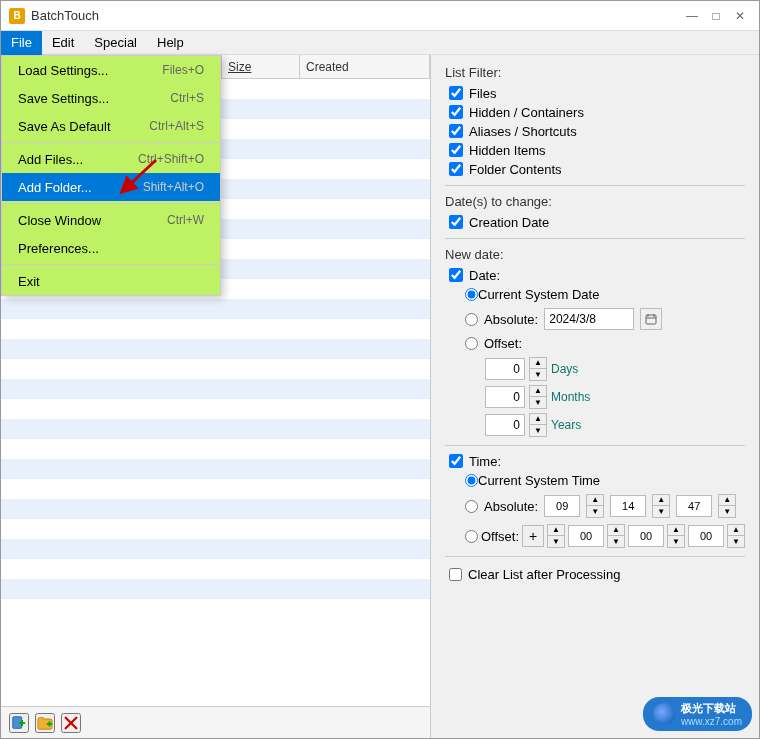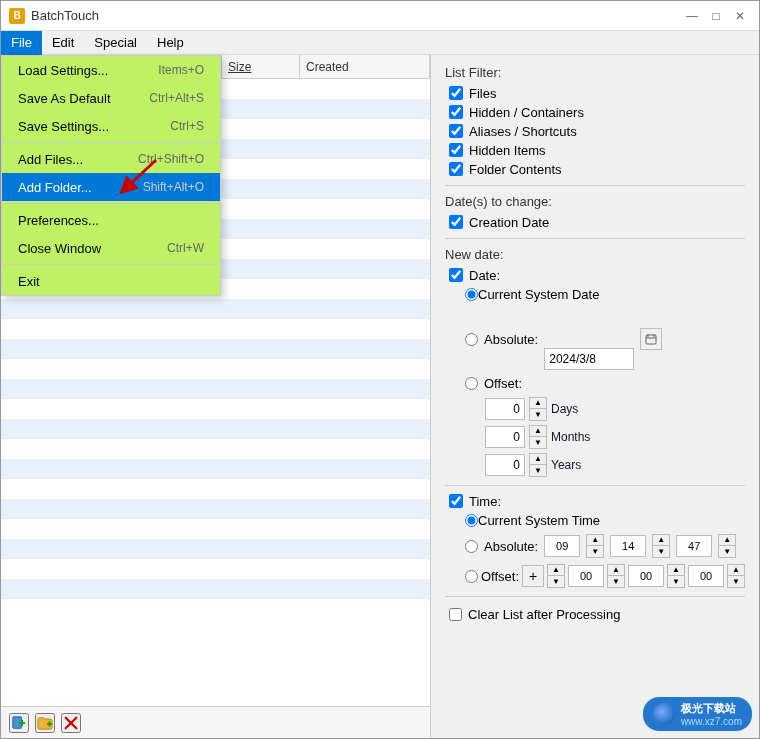--- a/index.html
+++ b/index.html
@@ -284,21 +284,20 @@
       padding-left: 20px;
     }
 
     .date-input {
       width: 90px;
       height: 22px;
       border: 1px solid #bbb;
       padding: 0 4px;
       font-size: 12px;
       background: white;
-      margin-top: 40px;
     }
 
     .cal-btn {
       width: 22px;
       height: 22px;
       border: 1px solid #bbb;
       background: #f0f0f0;
       cursor: pointer;
       display: flex;
       align-items: center;
@@ -332,21 +331,21 @@
       display: flex;
       align-items: center;
       justify-content: center;
       padding: 0;
       line-height: 1;
     }
     .spinner-btn:first-child { border-bottom: 1px solid #bbb; }
 
     .unit-label {
       font-size: 12px;
-      color: #0f172a;
+      color: #0f766e;
     }
 
     
     .time-input {
       width: 36px;
       height: 22px;
       border: 1px solid #bbb;
       text-align: center;
       padding: 0 2px;
       font-size: 11px;
@@ -419,47 +418,47 @@
 
   <div class="menu-bar">
     <div class="menu-item active">File</div>
     <div class="menu-item">Edit</div>
     <div class="menu-item">Special</div>
     <div class="menu-item">Help</div>
 
     <div class="dropdown-menu">
       <div class="dropdown-item">
         <span>Load Settings...</span>
-        <span class="shortcut-key">Items+O</span>
+        <span class="shortcut-key">Files+O</span>
+      </div>
+      <div class="dropdown-item">
+        <span>Save Settings...</span>
+        <span class="shortcut-key">Ctrl+S</span>
       </div>
       <div class="dropdown-item">
         <span>Save As Default</span>
         <span class="shortcut-key">Ctrl+Alt+S</span>
-      </div>
-      <div class="dropdown-item">
-        <span>Save Settings...</span>
-        <span class="shortcut-key">Ctrl+S</span>
       </div>
       <div class="dropdown-separator"></div>
       <div class="dropdown-item">
         <span>Add Files...</span>
         <span class="shortcut-key">Ctrl+Shift+O</span>
       </div>
       <div class="dropdown-item highlighted">
         <span>Add Folder...</span>
         <span class="shortcut-key">Shift+Alt+O</span>
       </div>
       <div class="dropdown-separator"></div>
       <div class="dropdown-item">
+        <span>Close Window</span>
+        <span class="shortcut-key">Ctrl+W</span>
+      </div>
+      <div class="dropdown-item">
         <span>Preferences...</span>
         <span class="shortcut-key"></span>
-      </div>
-      <div class="dropdown-item">
-        <span>Close Window</span>
-        <span class="shortcut-key">Ctrl+W</span>
       </div>
       <div class="dropdown-separator"></div>
       <div class="dropdown-item">
         <span>Exit</span>
         <span class="shortcut-key"></span>
       </div>
     </div>
   </div>
 
   <div class="arrow-cursor">

